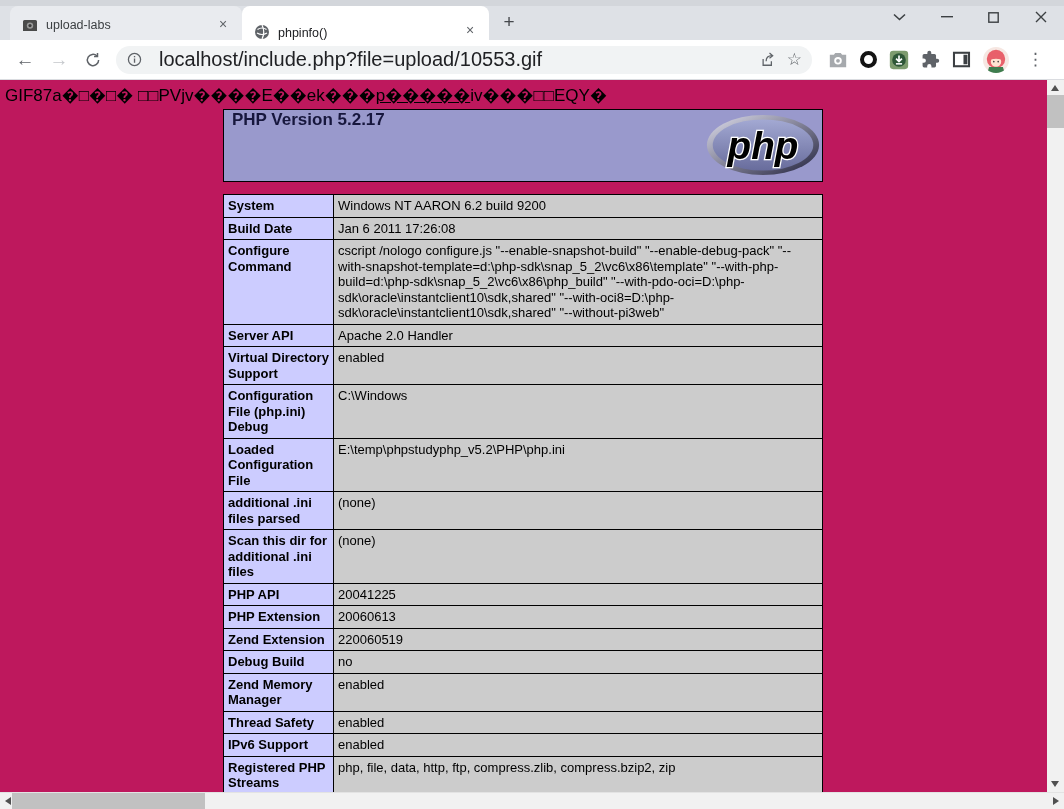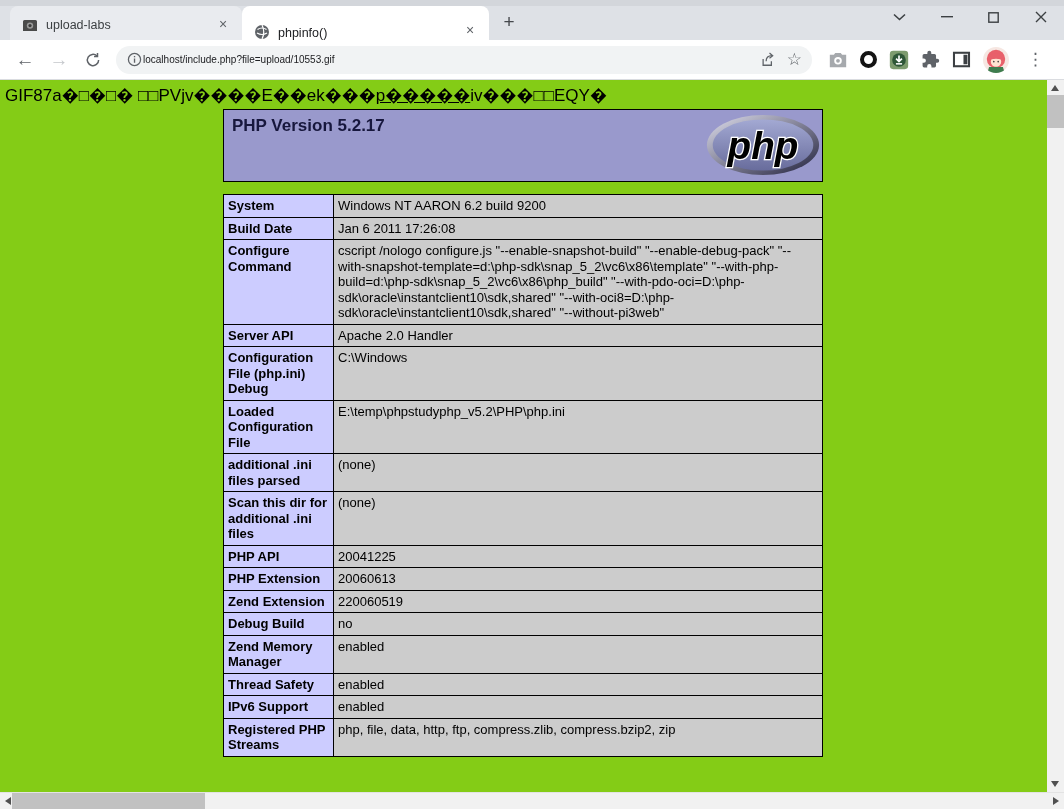--- a/index.html
+++ b/index.html
@@ -53,46 +53,46 @@
   .navbtn {
     width:28px; height:28px; margin:0 3px; display:flex; align-items:center;
     justify-content:center; font-size:19px; color:#5f6368; border-radius:50%;
   }
   .navbtn.disabled { color:#c4c7cb; }
   .omnibox {
     flex:1; height:28px; margin:0 6px; background:#f1f3f4; border-radius:14px;
     display:flex; align-items:center; padding:0 10px; min-width:0;
   }
   .url-text {
-    font-size:10px; color:#202124; margin-left:0; white-space:nowrap;
+    font-size:20px; color:#202124; margin-left:16px; white-space:nowrap;
     overflow:hidden; text-overflow:ellipsis; flex:1;
   }
   .omni-ic { display:flex; align-items:center; margin-left:10px; flex:0 0 auto; }
   .star { font-size:17px; color:#5f6368; }
   .ext-icons { display:flex; align-items:center; gap:12px; margin:0 6px 0 10px; }
   .ring { width:17px; height:17px; border:4.5px solid #141414; border-radius:50%; }
   .avatar { width:26px; height:26px; border-radius:50%; overflow:hidden; flex:0 0 auto; }
   .dots { font-size:17px; color:#5f6368; padding:0 6px; letter-spacing:0; }
 
   
   .content {
-    position:relative; height:712px; background:#84cc16; overflow:hidden; flex:0 0 auto;
+    position:relative; height:712px; background:#be185d; overflow:hidden; flex:0 0 auto;
   }
   .raw-text {
     margin:5px 0 2px 5px; font-size:17px; line-height:22px; color:#000;
     white-space:nowrap;
   }
   .raw-text .u { text-decoration:underline; }
   .php-wrap { margin-left:223px; width:600px; margin-top:2px; }
   .php-header {
     position:relative; width:600px; height:73px;
     background:#9999cc; border:1px solid #000;
   }
   .php-title {
-    margin:0; font-size:17px; font-weight:bold; color:#17173d; padding:6px 8px;
+    margin:0; font-size:17px; font-weight:bold; color:#17173d; padding:0 8px;
   }
   .php-logo { position:absolute; top:3px; right:1px; }
 
   table.php-table {
     border-collapse:collapse; width:600px; margin-top:12px; table-layout:fixed;
   }
   table.php-table td {
     border:1px solid #000; font-size:13px; line-height:15.5px;
     padding:3px 4px; vertical-align:top; word-wrap:break-word; color:#000;
   }
@@ -287,20 +287,24 @@
             <tr>
               <td class="cell-label">Configure Command</td>
               <td class="cell-value">cscript /nologo configure.js "--enable-snapshot-build" "--enable-debug-pack" "--with-snapshot-template=d:\php-sdk\snap_5_2\vc6\x86\template" "--with-php-build=d:\php-sdk\snap_5_2\vc6\x86\php_build" "--with-pdo-oci=D:\php-sdk\oracle\instantclient10\sdk,shared" "--with-oci8=D:\php-sdk\oracle\instantclient10\sdk,shared" "--without-pi3web"</td>
             </tr>
 
             <tr>
               <td class="cell-label">Server API</td>
               <td class="cell-value">Apache 2.0 Handler</td>
             </tr>
 
+            <tr>
+              <td class="cell-label">Virtual Directory Support</td>
+              <td class="cell-value">enabled</td>
+            </tr>
 
             <tr>
               <td class="cell-label">Configuration File (php.ini) Debug</td>
               <td class="cell-value">C:\Windows</td>
             </tr>
 
             <tr>
               <td class="cell-label">Loaded Configuration File</td>
               <td class="cell-value">E:\temp\phpstudyphp_v5.2\PHP\php.ini</td>
             </tr>

